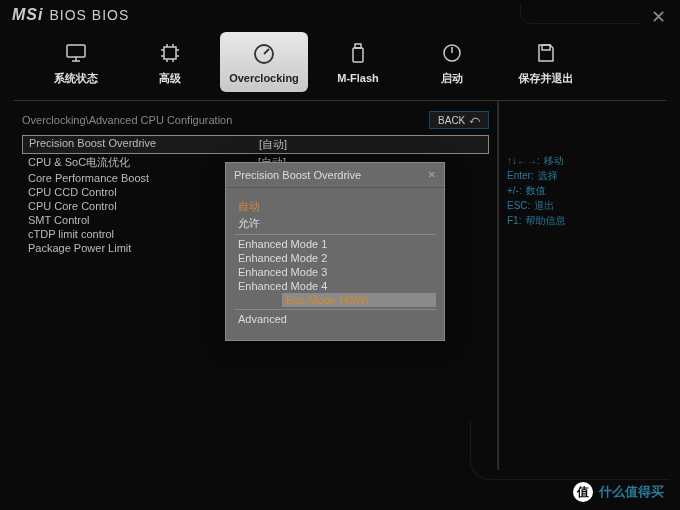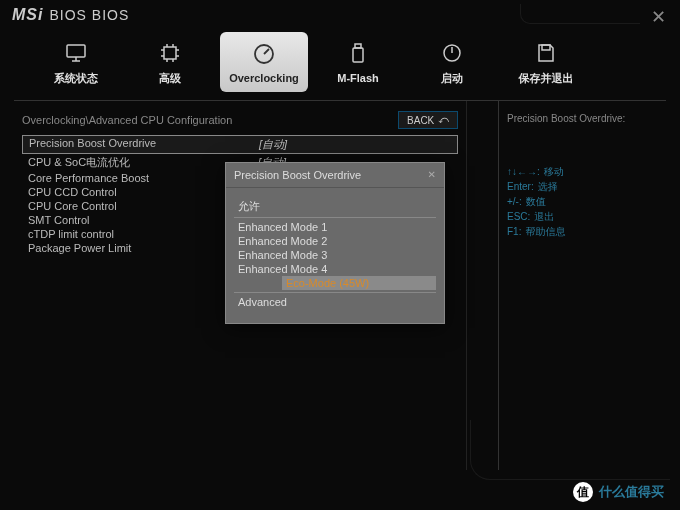--- a/index.html
+++ b/index.html
@@ -40,21 +40,20 @@
   border-radius: 6px;
 }
 .nav-icon { width: 32px; height: 28px; display: flex; align-items: center; justify-content: center; }
 .nav-icon svg { width: 28px; height: 24px; }
 
 .content {
   display: flex;
   margin: 8px 14px 0 14px;
   height: 370px;
   border-top: 1px solid #333;
-  gap: 31px;
 }
 .main-panel {
   flex: 1;
   padding: 10px 8px;
   position: relative;
   border-right: 1px solid #222;
 }
 .breadcrumb {
   color: #888; font-size: 11px;
   margin-bottom: 6px;
@@ -74,21 +73,21 @@
   display: flex;
   font-size: 11px;
   padding: 1px 6px;
   color: #bbb;
 }
 .setting-row.selected {
   border: 1px solid #888;
   background: #1a1a1a;
 }
 .setting-label { flex: 0 0 230px; }
-.setting-value { color: #bbb; font-style: italic; }
+.setting-value { color: #bbb; }
 
 .side-panel {
   width: 168px;
   padding: 12px 8px;
   font-size: 10px;
   color: #666;
   border-left: 1px solid #333;
 }
 .help-title { color: #888; margin-bottom: 4px; }
 .help-text { line-height: 1.4; color: #666; }
@@ -241,21 +240,20 @@
       </div>
     <div class="setting-row">
         <span class="setting-label">cTDP limit control</span>
       </div>
     <div class="setting-row">
         <span class="setting-label">Package Power Limit</span>
       </div>
   </div>
 
   <div class="side-panel">
-    <div class="help-title">Precision Boost Overdrive:</div>
     <div class="key-hints">
       <div>
           <span>↑↓←→:</span>
           <span>移动</span>
         </div>
       <div>
           <span>Enter:</span>
           <span>选择</span>
         </div>
       <div>
@@ -273,20 +271,21 @@
     </div>
   </div>
 </div>
 
 <div class="modal">
   <div class="modal-title">
     <span>Precision Boost Overdrive</span>
     <span class="modal-close">✕</span>
   </div>
   <div class="modal-body">
+    <div class="option current">自动</div>
     <div class="option">允许</div>
     <div class="divider"></div>
     <div class="option">Enhanced Mode 1</div>
     <div class="option">Enhanced Mode 2</div>
     <div class="option">Enhanced Mode 3</div>
     <div class="option">Enhanced Mode 4</div>
     <div class="option highlight">Eco-Mode (45W)</div>
     <div class="divider"></div>
     <div class="option">Advanced</div>
   </div>

